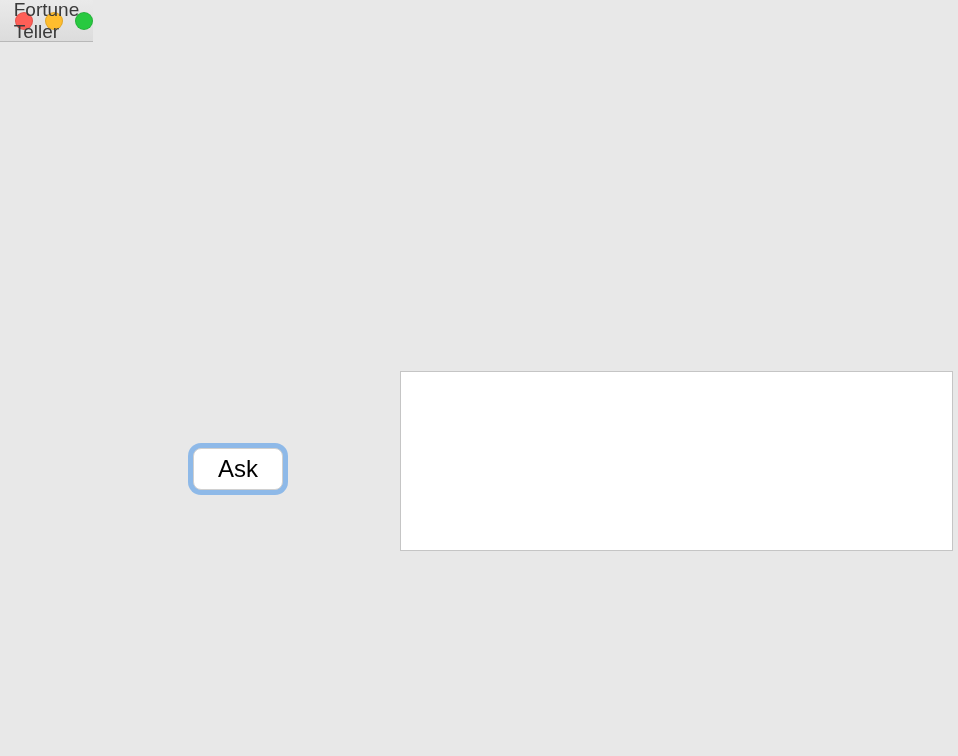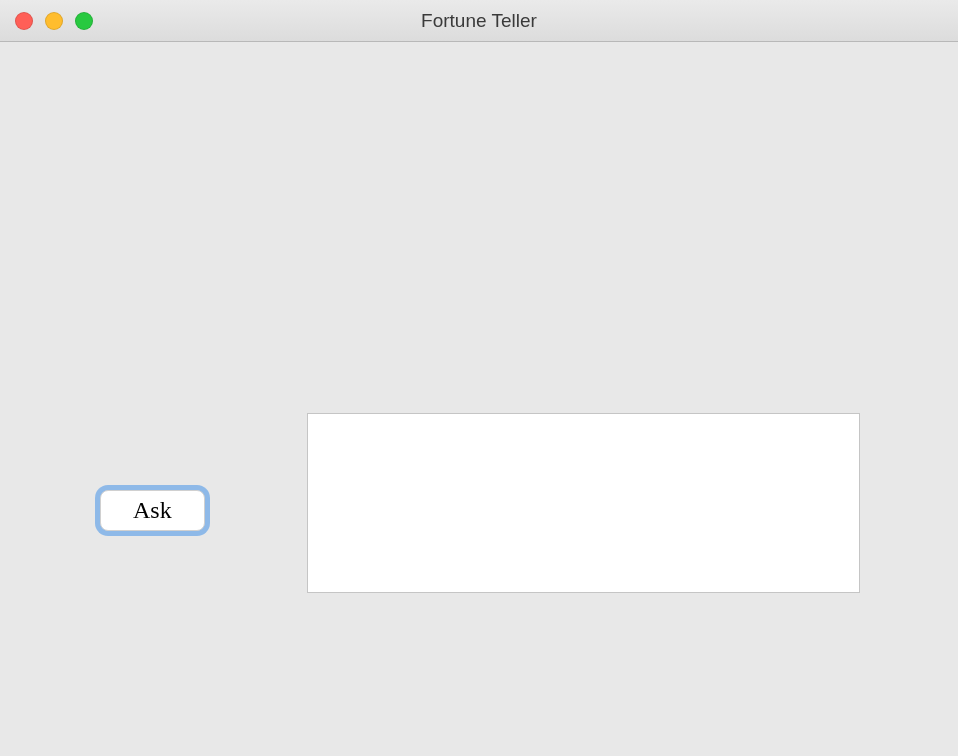--- a/index.html
+++ b/index.html
@@ -13,21 +13,21 @@
       height: 756px;
       font-family: -apple-system, BlinkMacSystemFont, "Helvetica Neue", sans-serif;
       background: #e8e8e8;
       overflow: hidden;
     }
     
     .window {
       width: 100%;
       height: 100%;
       display: flex;
-      flex-direction: column;
+      flex-direction: row;
     }
     
     .titlebar {
       height: 42px;
       background: linear-gradient(to bottom, #eaeaea 0%, #dcdcdc 100%);
       border-bottom: 1px solid #b8b8b8;
       display: flex;
       align-items: center;
       position: relative;
     }
@@ -71,23 +71,23 @@
     .content {
       flex: 1;
       background: #e8e8e8;
       position: relative;
     }
     
     .ask-button {
       position: absolute;
       left: 100px;
       top: 448px;
-      padding: 6px 32px;
+      padding: 6px 24px;
       font-size: 24px;
-      font-family: Liberation Serif, serif;
+      font-family: Liberation Sans, sans-serif;
       color: #000;
       background: #ffffff;
       border: 1px solid #d0d0d0;
       border-radius: 8px;
       box-shadow: 0 0 0 5px #8eb9e8;
       cursor: pointer;
     }
     
     .output-area {
       position: absolute;

